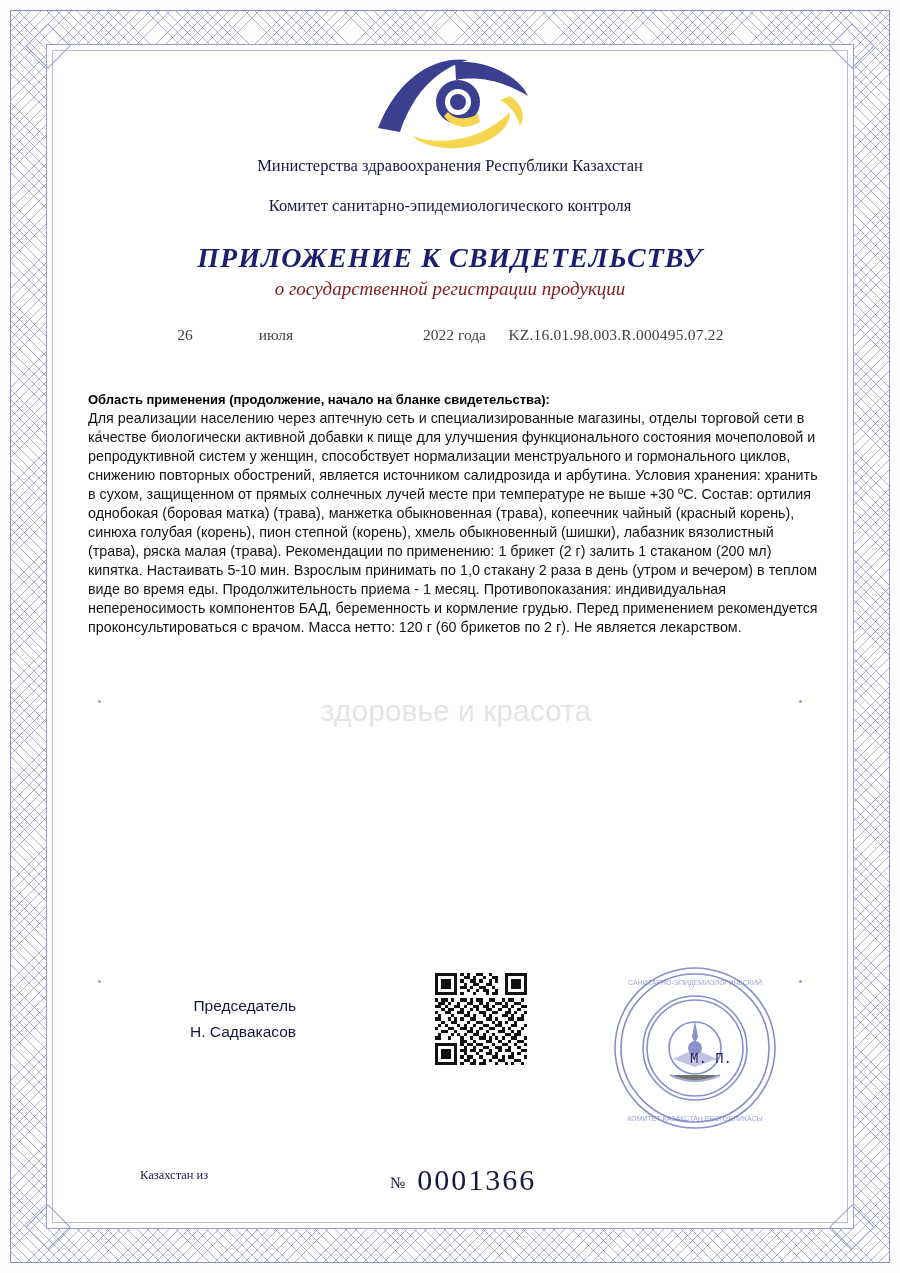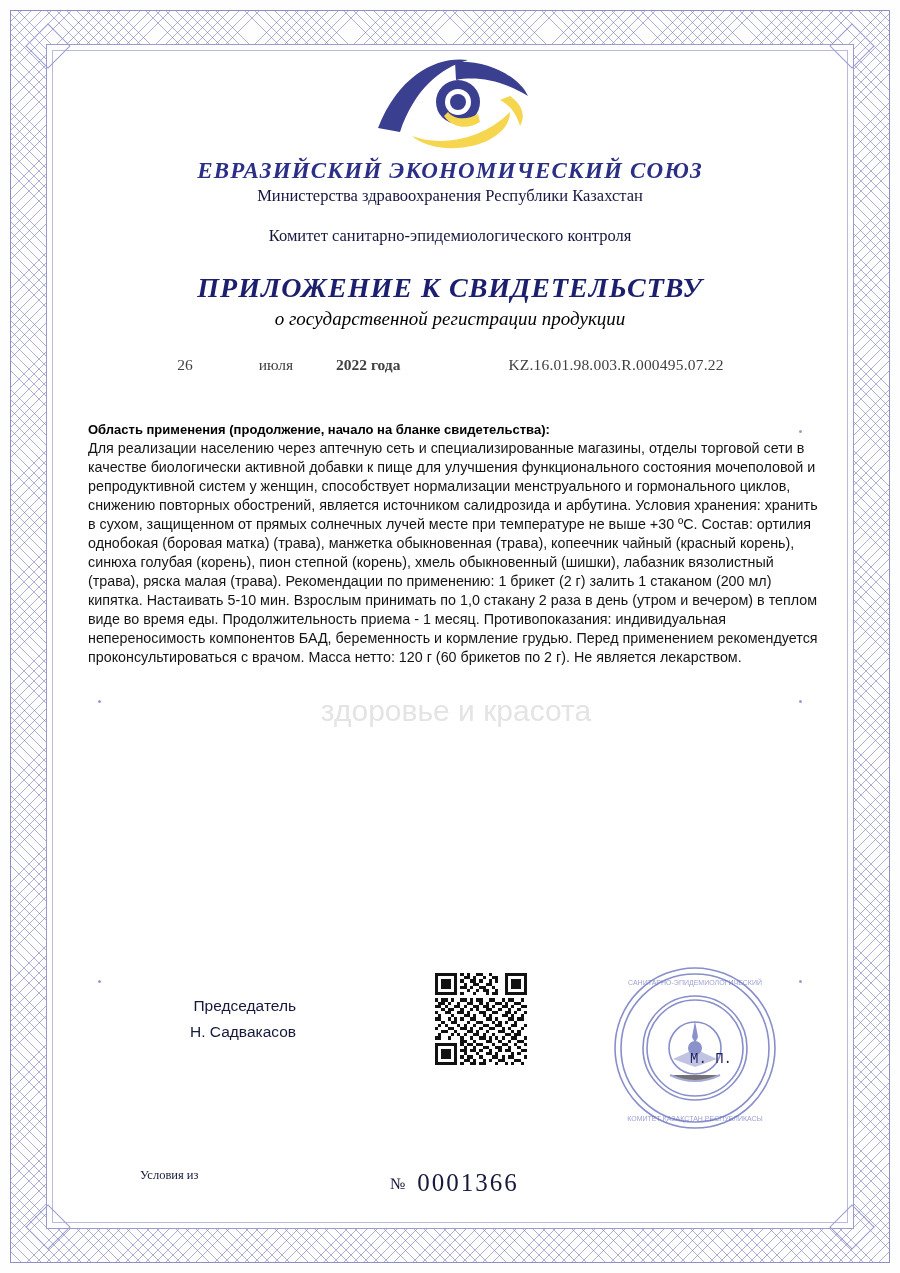--- a/index.html
+++ b/index.html
@@ -94,37 +94,37 @@
     font-weight: bold;
     font-size: 28px;
     color: #1b1f6e;
     letter-spacing: 1px;
     margin-top: 24px;
   }
   .doc-subtitle {
     font-family: "Liberation Serif", serif;
     font-style: italic;
     font-size: 19px;
-    color: #000000;
+    color: #7f1d1d;
     margin-top: 4px;
   }
 
   .date-row {
     margin-top: 26px;
     font-family: "Liberation Serif", serif;
     font-size: 15.5px;
     color: #404040;
     display: flex;
     justify-content: center;
     align-items: baseline;
     gap: 0;
   }
   .date-row .day { width: 62px; text-align: center; }
   .date-row .month { width: 120px; text-align: center; }
-  .date-row .year { width: 150px; text-align: left; font-weight: bold; }
+  .date-row .year { width: 150px; text-align: right; }
   .date-row .regno { width: 260px; text-align: center; letter-spacing: 0.2px;}
 
   .body-block {
     margin-top: 48px;
     text-align: left;
     padding: 0 22px 0 28px;
     position: relative;
     z-index: 3;
   }
   .body-heading {
@@ -217,21 +217,21 @@
   }
   .number {
     position: absolute;
     left: 330px;
     bottom: 6px;
     font-family: "Liberation Serif", serif;
     font-size: 16px;
     color: #16183c;
   }
   .number .num {
-    font-size: 25px;
+    font-size: 30px;
     letter-spacing: 2px;
     margin-left: 12px;
     vertical-align: -2px;
   }
   .dot {
     position: absolute;
     width: 3px; height: 3px;
     background: #9a9cce;
     border-radius: 50%;
   }
@@ -267,21 +267,20 @@
         <path d="M95 12 C130 10, 160 28, 168 46 C142 30, 116 26, 96 30 Z" fill="#3b3f8f"></path>
         <path d="M52 86 C78 96, 120 92, 150 62 C150 84, 120 100, 86 98 C72 97, 60 93, 52 86 Z" fill="#f5d64e"></path>
         <path d="M150 46 C162 54, 166 66, 160 76 C156 62, 148 54, 140 50 Z" fill="#f5d64e"></path>
         <circle cx="98" cy="52" r="22" fill="#3b3f8f"></circle>
         <circle cx="98" cy="52" r="13" fill="#ffffff"></circle>
         <circle cx="98" cy="52" r="8" fill="#3b3f8f"></circle>
         <path d="M84 66 C92 78, 108 80, 120 72 L118 64 C108 70, 94 70, 88 62 Z" fill="#f5d64e"></path>
       </svg>
     </div>
 
-    <div class="org-title">ЕВРАЗИЙСКИЙ ЭКОНОМИЧЕСКИЙ СОЮЗ</div>
 
     <div class="ministry" style="margin-top:0">Министерства здравоохранения Республики Казахстан</div>
     <div class="ministry">Комитет санитарно-эпидемиологического контроля</div>
 
     <div class="doc-title">ПРИЛОЖЕНИЕ К СВИДЕТЕЛЬСТВУ</div>
     <div class="doc-subtitle">о государственной регистрации продукции</div>
 
     <div class="date-row">
       <span class="day">26</span>
       <span class="month">июля</span>
@@ -543,20 +542,20 @@
         </g>
         <g fill="#5b63b5" opacity="0.6" font-family="Liberation Sans, sans-serif" font-size="7">
           <text x="85" y="22" text-anchor="middle">САНИТАРНО-ЭПИДЕМИОЛОГИЧЕСКИЙ</text>
           <text x="85" y="158" text-anchor="middle">КОМИТЕТ  ҚАЗАҚСТАН  РЕСПУБЛИКАСЫ</text>
         </g>
       </svg>
     </div>
 
     <div class="mp">М. П.</div>
 
-    <div class="page-of">Условия         из</div>
+    <div class="page-of">Казахстан         из</div>
 
     <div class="number">
       <span>№</span><span class="num">0001366</span>
     </div>
 
   </div>
 </div>
 
 </body></html>

